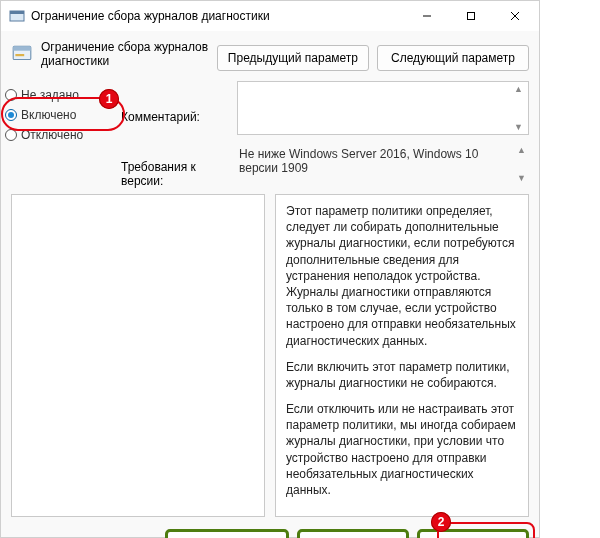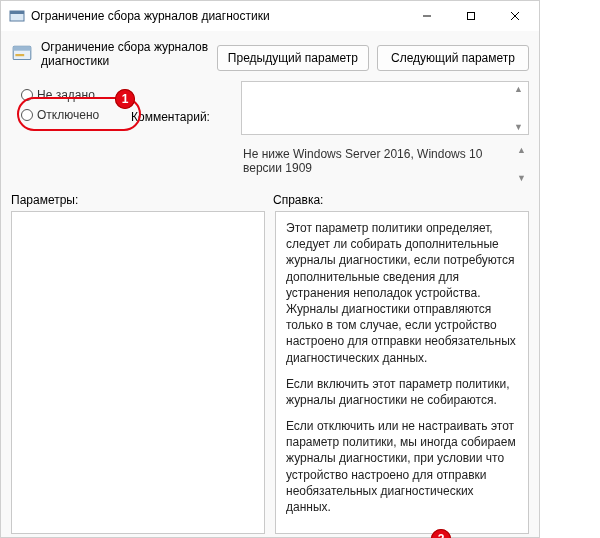--- a/index.html
+++ b/index.html
@@ -9,21 +9,21 @@
   .titlebar .appicon{width:16px;height:16px;margin-right:6px;display:flex;align-items:center;justify-content:center;}
   .titlebar .title{flex:1;font-size:12px;color:#000;}
   .winbtn{width:44px;height:30px;display:flex;align-items:center;justify-content:center;color:#333;}
   .winbtn svg{width:10px;height:10px;}
   
   .header{display:flex;align-items:center;padding:6px 10px 10px 10px;gap:8px;}
   .header .hicon{width:22px;height:22px;display:flex;align-items:center;justify-content:center;}
   .header .hlabel{flex:1;font-size:12px;}
   .navbtn{height:24px;padding:0 10px;background:#fdfdfd;border:1px solid #bfbfbf;border-radius:3px;font-size:12px;min-width:130px;text-align:center;display:flex;align-items:center;justify-content:center;margin-top:8px;}
   
-  .config{display:flex;padding:0 10px 6px 20px;}
+  .config{display:flex;padding:0 10px 6px 4px;gap:6px;}
   .radios{width:110px;position:relative;padding-top:4px;}
   .radio{display:flex;align-items:center;gap:4px;height:20px;font-size:12px;color:#333;position:relative;z-index:1;}
   .radio .dot{width:12px;height:12px;border:1px solid #555;border-radius:50%;background:#fff;display:inline-block;position:relative;box-sizing:border-box;}
   .radio.checked .dot{border-color:#0a64a4;}
   .radio.checked .dot::after{content:"";position:absolute;top:2px;left:2px;width:6px;height:6px;border-radius:50%;background:#1e8ad6;}
   .red-ring{position:absolute;border:2.5px solid #e30613;border-radius:18px;pointer-events:none;z-index:2;}
   .ring1{left:-4px;top:16px;width:120px;height:30px;}
   .callout{width:20px;height:20px;border-radius:50%;background:#e30613;color:#fff;font-weight:bold;font-size:12px;display:flex;align-items:center;justify-content:center;position:absolute;z-index:3;box-shadow:0 0 0 1px #a00 inset;}
   .c1{left:94px;top:8px;}
   .labels-col{width:110px;display:flex;flex-direction:column;gap:36px;padding-top:2px;font-size:12px;margin-top:27px;}
@@ -93,54 +93,55 @@
     <div class="navbtn">Предыдущий параметр</div>
     <div class="navbtn">Следующий параметр</div>
   </div>
 
   <div class="config">
     <div class="radios">
       <div class="radio">
         <span class="dot"></span>
         <span>Не задано</span>
       </div>
+      <div class="radio checked">
+        <span class="dot"></span>
+        <span>Включено</span>
+      </div>
       <div class="radio">
         <span class="dot"></span>
         <span>Отключено</span>
       </div>
       <div class="red-ring ring1"></div>
       <div class="callout c1">1</div>
     </div>
 
     <div class="labels-col">
       <span>Комментарий:</span>
+      <span>Требования к версии:</span>
     </div>
 
     <div class="fields-col">
       <div class="textbox">
         <span></span>
         <div class="mini-scroll">
             <span>▲</span>
             <span>▼</span>
           </div>
       </div>
       <div class="reqbox">
         <span>Не ниже Windows Server 2016, Windows 10 версии 1909</span>
         <div class="mini-scroll">
             <span>▲</span>
             <span>▼</span>
           </div>
       </div>
     </div>
   </div>
 
-  <div class="midlabels">
-    <span class="pl">Параметры:</span>
-    <span class="hl">Справка:</span>
-  </div>
 
   <div class="panels">
     <div class="panel params"></div>
     <div class="panel help">
       <p>Этот параметр политики определяет, следует ли собирать дополнительные журналы диагностики, если потребуются дополнительные сведения для устранения неполадок устройства. Журналы диагностики отправляются только в том случае, если устройство настроено для отправки необязательных диагностических данных.</p>
       <p>Если включить этот параметр политики, журналы диагностики не собираются.</p>
       <p>Если отключить или не настраивать этот параметр политики, мы иногда собираем журналы диагностики, при условии что устройство настроено для отправки необязательных диагностических данных.</p>
     </div>
   </div>
 

